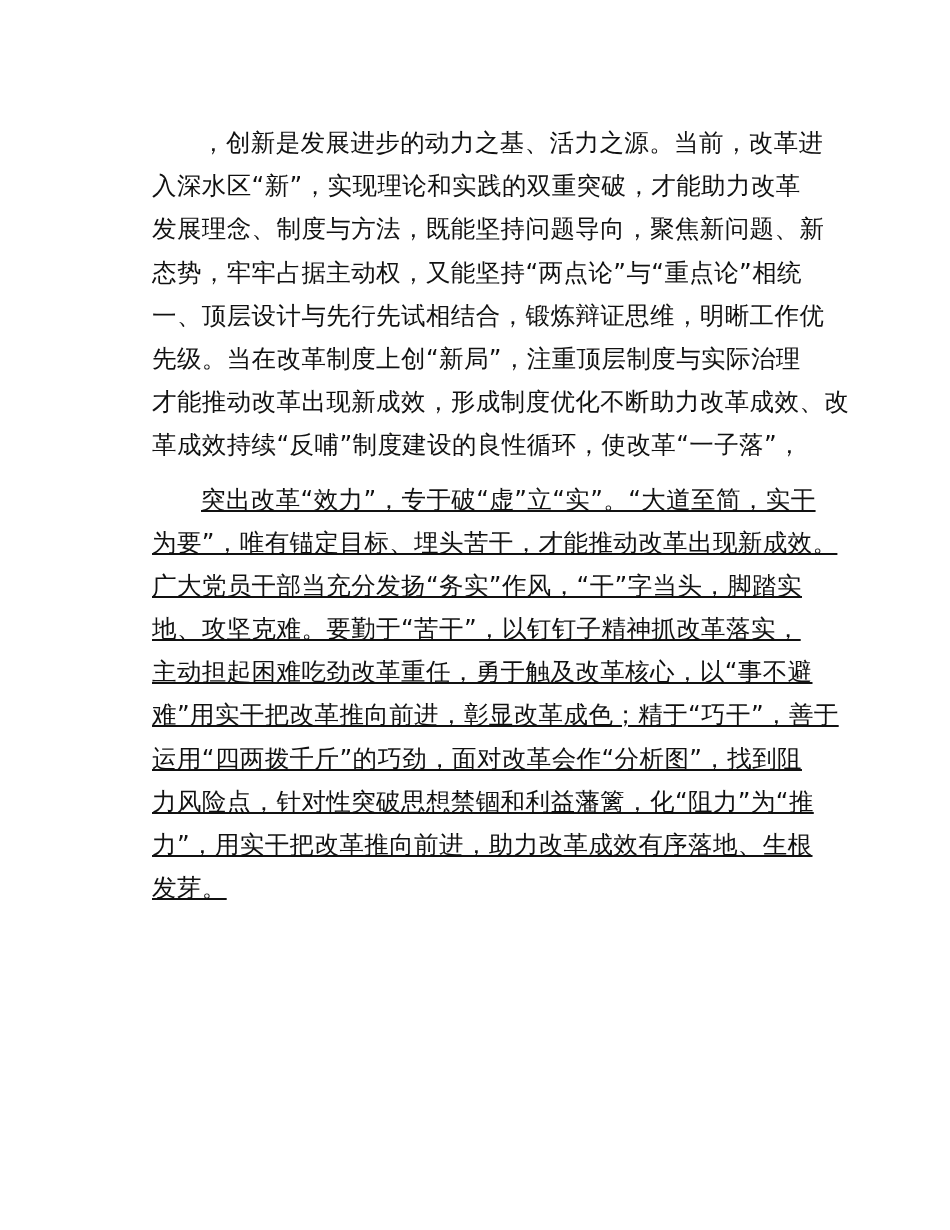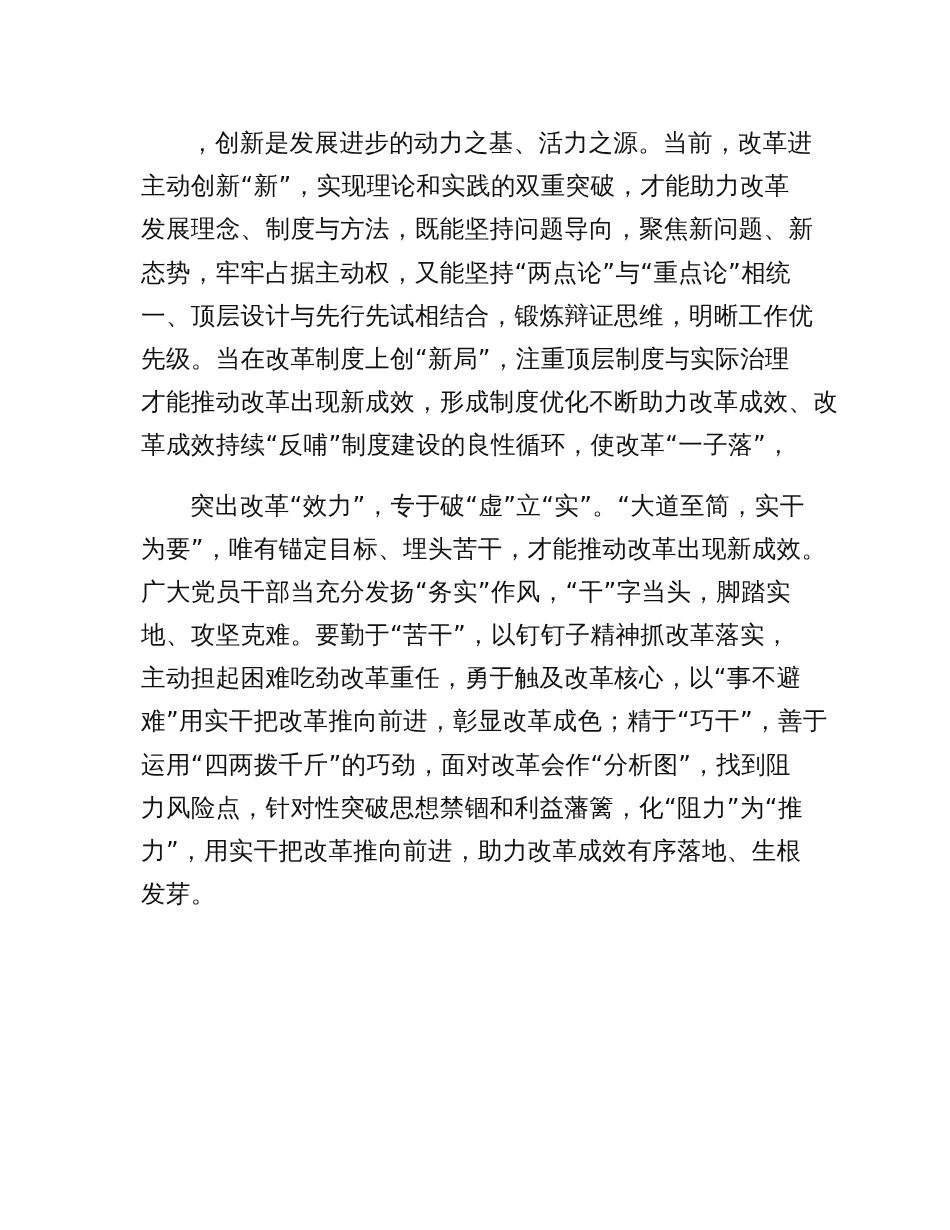--- a/index.html
+++ b/index.html
@@ -18,29 +18,30 @@
     .page {
       position: absolute;
       left: 0;
       top: 0;
       width: 950px;
       height: 1230px;
       background: #ffffff;
     }
     .content {
       position: absolute;
-      left: 141px;
+      left: 152px;
       top: 121px;
       width: 672px;
     }
     .paragraph {
       margin: 0;
     }
     .paragraph + .paragraph {
-      margin-top: 17px;
+      margin-top: 11px;
+      text-decoration: underline;
     }
     .line {
       display: block;
       height: 43.2px;
       line-height: 43.2px;
       font-size: 24.5px;
       white-space: nowrap;
       letter-spacing: 0.4px;
     }
     .line.indent {
@@ -48,21 +49,21 @@
     }
   </style>
 </head>
 <body>
 
 <div class="page">
   <div class="content">
 
     <p class="paragraph">
       <span class="line indent">，创新是发展进步的动力之基、活力之源。当前，改革进</span>
-      <span class="line">主动创新“新”，实现理论和实践的双重突破，才能助力改革</span>
+      <span class="line">入深水区“新”，实现理论和实践的双重突破，才能助力改革</span>
       <span class="line">发展理念、制度与方法，既能坚持问题导向，聚焦新问题、新</span>
       <span class="line">态势，牢牢占据主动权，又能坚持“两点论”与“重点论”相统</span>
       <span class="line">一、顶层设计与先行先试相结合，锻炼辩证思维，明晰工作优</span>
       <span class="line">先级。当在改革制度上创“新局”，注重顶层制度与实际治理</span>
       <span class="line">才能推动改革出现新成效，形成制度优化不断助力改革成效、改</span>
       <span class="line">革成效持续“反哺”制度建设的良性循环，使改革“一子落”，</span>
     </p>
 
     <p class="paragraph">
       <span class="line indent">突出改革“效力”，专于破“虚”立“实”。“大道至简，实干</span>

